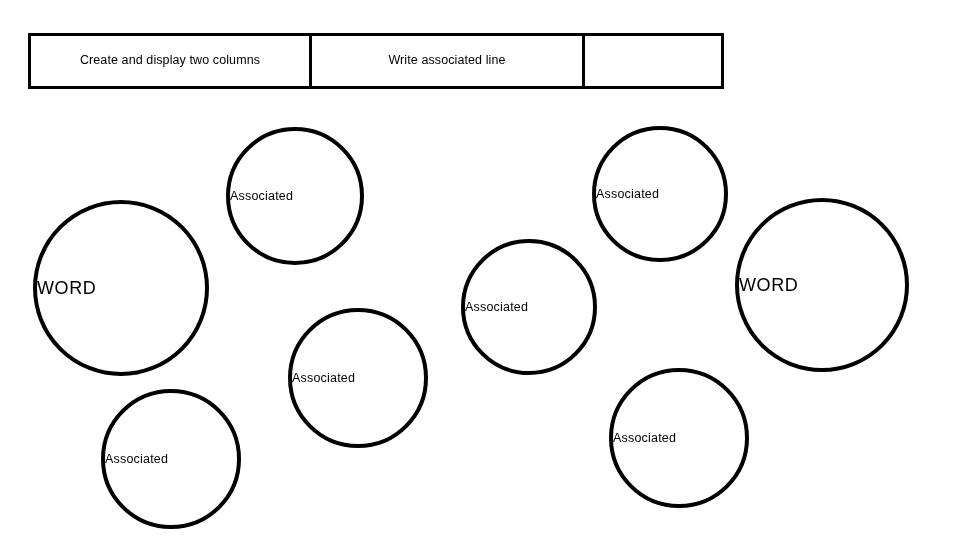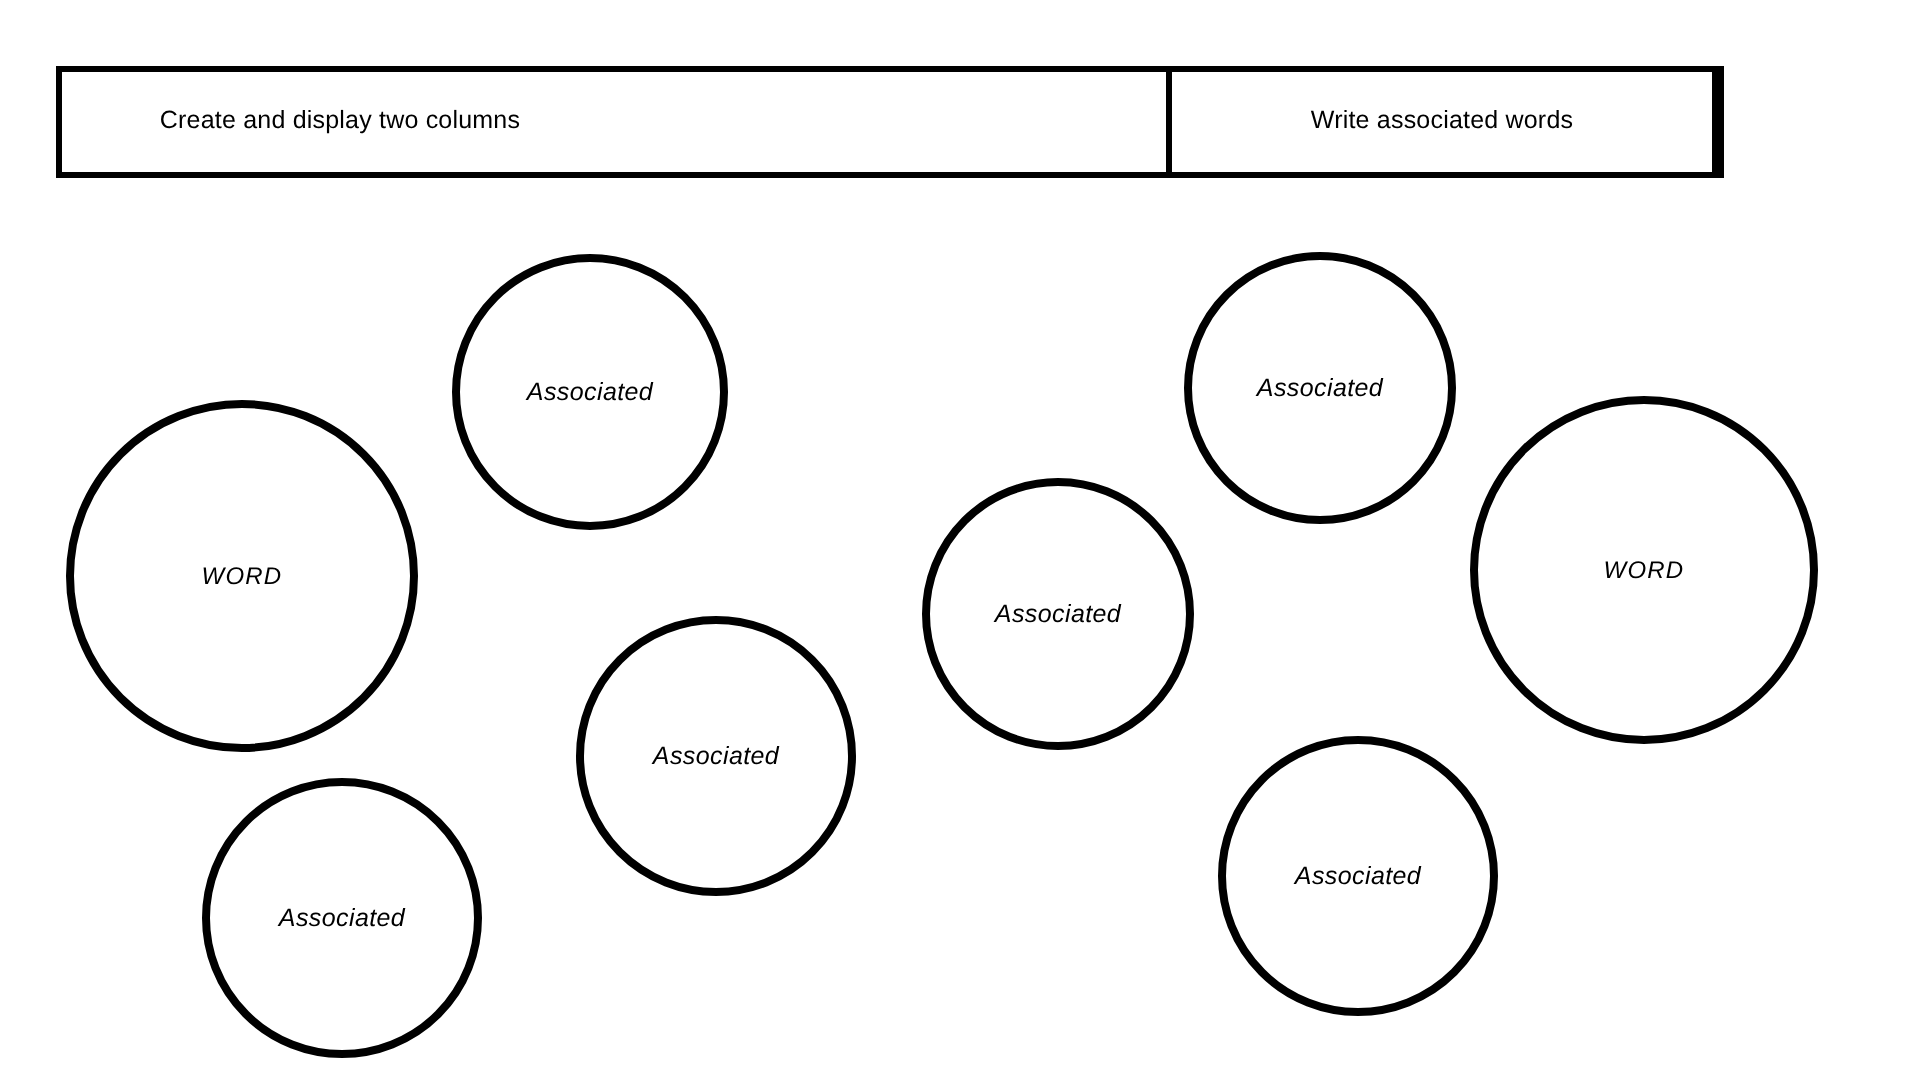--- a/index.html
+++ b/index.html
@@ -18,27 +18,26 @@
     height: 540px;
     background: #ffffff;
     overflow: hidden;
   }
 
   
   .instruction-table {
     position: absolute;
     left: 28px;
     top: 33px;
-    width: 834px;
+    width: 696px;
     height: 56px;
     display: flex;
     border: 3px solid #000000;
     box-sizing: border-box;
     background: #ffffff;
-    justify-content: space-between;
   }
   .instruction-cell {
     display: flex;
     align-items: center;
     justify-content: center;
     text-align: center;
     box-sizing: border-box;
     padding: 2px 10px;
     font-size: 12.5px;
     line-height: 1.25;
@@ -55,49 +54,48 @@
 
   
   .bubble {
     position: absolute;
     border: 4px solid #000000;
     border-radius: 50%;
     background: #ffffff;
     box-sizing: border-box;
     display: flex;
     align-items: center;
-    justify-content: center;
+    justify-content: flex-start;
     text-align: center;
-    font-style: italic;
   }
   .bubble-label {
     display: block;
     color: #000000;
     letter-spacing: 0.2px;
     pointer-events: none;
   }
   .bubble.word .bubble-label {
-    font-size: 12px;
+    font-size: 18px;
     letter-spacing: 0.6px;
   }
   .bubble.assoc .bubble-label {
     font-size: 12.5px;
   }
 </style>
 </head>
 <body>
 
 <div id="canvas">
 
   <div class="instruction-table">
     <div class="instruction-cell c0">
       <span>Create and display two columns</span>
     </div>
     <div class="instruction-cell c1">
-      <span>Write associated words</span>
+      <span>Write associated line</span>
     </div>
   </div>
 
   <div id="bubble-layer">
       <div class="bubble word" style="left: 33px; top: 200px; width: 176px; height: 176px;">
         <span class="bubble-label">WORD</span>
       </div>
       <div class="bubble assoc" style="left: 226px; top: 127px; width: 138px; height: 138px;">
         <span class="bubble-label">Associated</span>
       </div>

